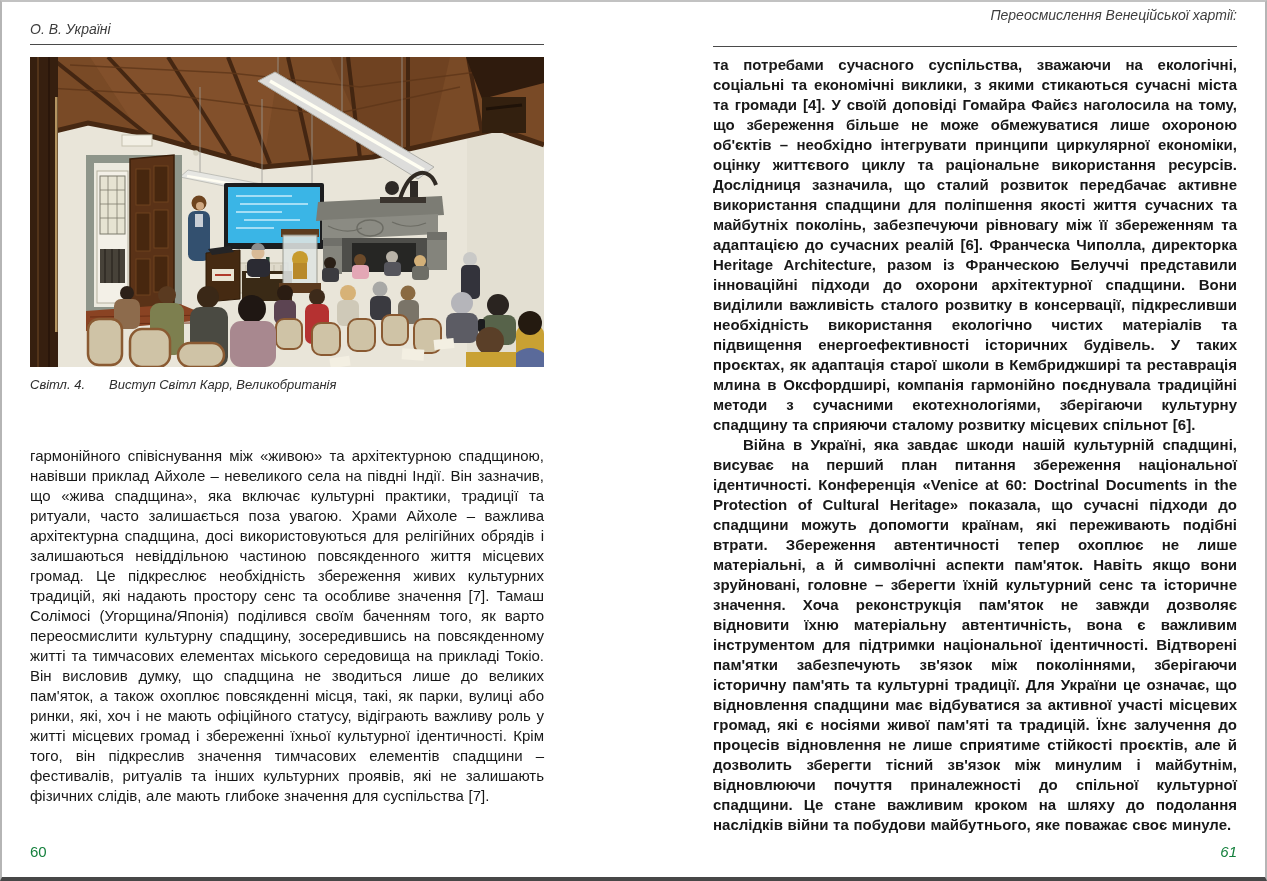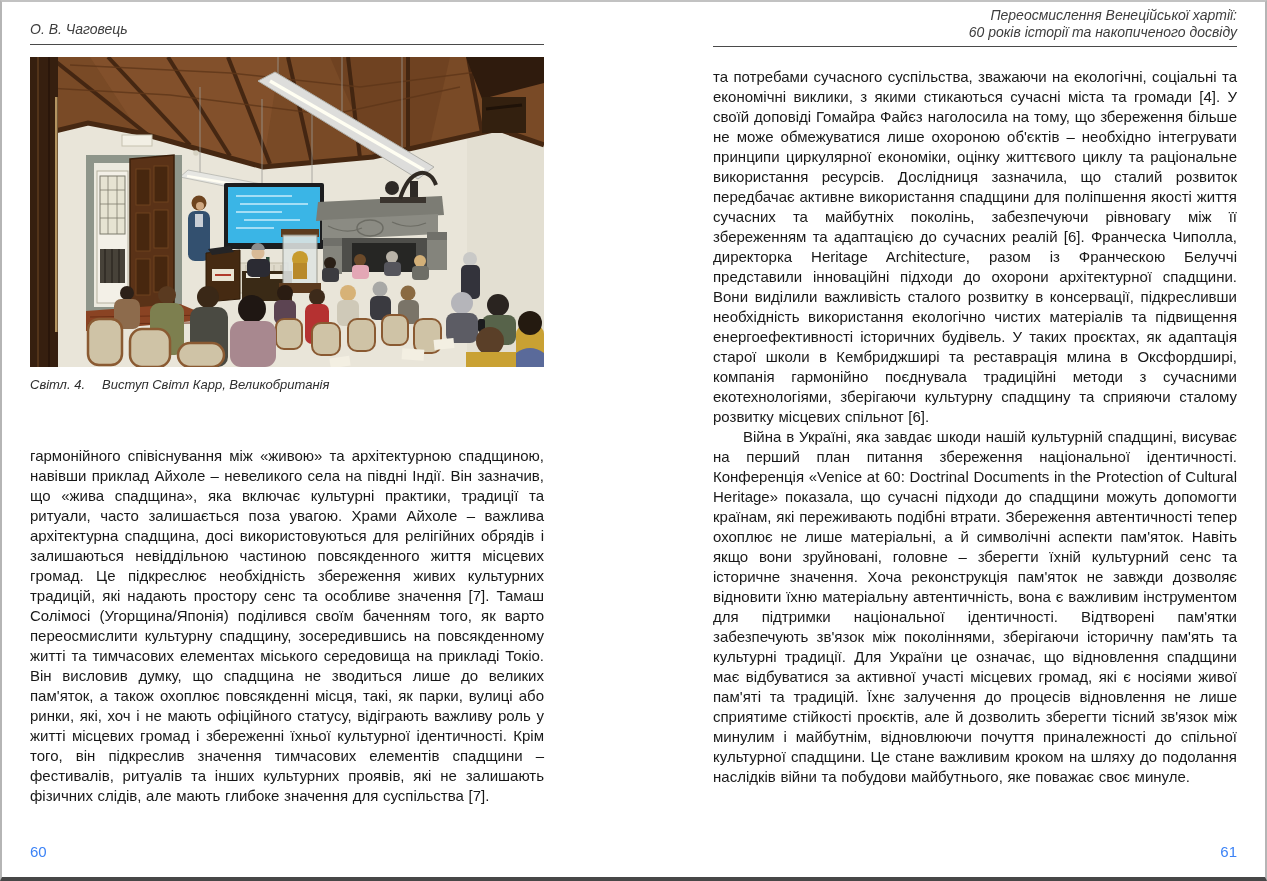--- a/index.html
+++ b/index.html
@@ -24,43 +24,43 @@
   .running-head.left{top:21px;text-align:left;}
   .running-head.right{top:7px;text-align:right;}
   .head-rule{position:absolute;left:0;right:0;border-top:1.6px solid #4a4a4a;}
   .rule-left{top:44px;}
   .rule-right{top:46px;}
   .photo-wrap{position:absolute;top:57px;left:0;width:514px;height:310px;overflow:hidden;background:#e9e5d9;}
   .figure-caption{
     position:absolute;top:377px;left:0;right:0;
     font-style:italic;font-size:13px;color:#2e2e2e;white-space:nowrap;
   }
-  .figure-caption .cap-label{margin-right:17px;}
+  .figure-caption .cap-label{margin-right:24px;}
   .body-text{position:absolute;left:0;right:0;}
   .body-left{top:425px;margin-top:21px;}
-  .body-right{top:67px;}
+  .body-right{top:55px;font-weight:bold;}
   .body-text p{
     margin:0;text-align:justify;font-size:15px;line-height:20px;color:#181818;
     word-spacing:0.5px;
   }
   .body-text p.indent{text-indent:30px;}
   .page-number{
-    position:absolute;top:843px;font-size:15px;color:#3b82f6;
+    position:absolute;top:843px;font-size:15px;color:#15803d;
   }
   .pn-left{left:0;}
-  .pn-right{right:0;}
+  .pn-right{right:0;font-style:italic;}
 </style>
 </head>
 <body>
 
 <div class="sheet"></div>
 
 <div class="page page-left">
 
-  <div class="running-head left">О. В. Чаговець</div>
+  <div class="running-head left">О. В. Україні</div>
   <div class="head-rule rule-left"></div>
 
   <div class="photo-wrap">
     <svg viewBox="0 0 514 310" width="514" height="310" preserveAspectRatio="none">
 
       <rect width="514" height="310" fill="#e9e5d9"></rect>
       <rect x="437" y="55" width="77" height="255" fill="#e3dfd2"></rect>
 
       <polygon points="0,0 514,0 514,88 468,72 343,100 233,110 110,76 58,66 0,80" fill="#794a26"></polygon>
       <polygon points="60,0 250,0 233,110 110,76" fill="#8a5530" opacity="0.55"></polygon>
@@ -278,21 +278,20 @@
     <p>гармонійного співіснування між «живою» та архітектурною спадщиною, навівши приклад Айхоле – невеликого села на півдні Індії. Він зазначив, що «жива спадщина», яка включає культурні практики, традиції та ритуали, часто залишається поза увагою. Храми Айхоле – важлива архітектурна спадщина, досі використовуються для релігійних обрядів і залишаються невіддільною частиною повсякденного життя місцевих громад. Це підкреслює необхідність збереження живих культурних традицій, які надають простору сенс та особливе значення [7]. Тамаш Солімосі (Угорщина/Японія) поділився своїм баченням того, як варто переосмислити культурну спадщину, зосередившись на повсякденному житті та тимчасових елементах міського середовища на прикладі Токіо. Він висловив думку, що спадщина не зводиться лише до великих пам'яток, а також охоплює повсякденні місця, такі, як парки, вулиці або ринки, які, хоч і не мають офіційного статусу, відіграють важливу роль у житті місцевих громад і збереженні їхньої культурної ідентичності. Крім того, він підкреслив значення тимчасових елементів спадщини – фестивалів, ритуалів та інших культурних проявів, які не залишають фізичних слідів, але мають глибоке значення для суспільства [7].</p>
   </div>
 
   <div class="page-number pn-left">60</div>
 </div>
 
 <div class="page page-right">
 
   <div class="running-head right">
     <div>Переосмислення Венеційської хартії:</div>
-    <div>60 років історії та накопиченого досвіду</div>
   </div>
   <div class="head-rule rule-right"></div>
 
   <div class="body-text body-right">
     <p>та потребами сучасного суспільства, зважаючи на екологічні, соціальні та економічні виклики, з якими стикаються сучасні міста та громади [4]. У своїй доповіді Гомайра Файєз наголосила на тому, що збереження більше не може обмежуватися лише охороною об'єктів – необхідно інтегрувати принципи циркулярної економіки, оцінку життєвого циклу та раціональне використання ресурсів. Дослідниця зазначила, що сталий розвиток передбачає активне використання спадщини для поліпшення якості життя сучасних та майбутніх поколінь, забезпечуючи рівновагу між її збереженням та адаптацією до сучасних реалій [6]. Франческа Чиполла, директорка Heritage Architecture, разом із Франческою Белуччі представили інноваційні підходи до охорони архітектурної спадщини. Вони виділили важливість сталого розвитку в консервації, підкресливши необхідність використання екологічно чистих матеріалів та підвищення енергоефективності історичних будівель. У таких проєктах, як адаптація старої школи в Кембриджширі та реставрація млина в Оксфордширі, компанія гармонійно поєднувала традиційні методи з сучасними екотехнологіями, зберігаючи культурну спадщину та сприяючи сталому розвитку місцевих спільнот [6].</p>
     <p class="indent">Війна в Україні, яка завдає шкоди нашій культурній спадщині, висуває на перший план питання збереження національної ідентичності. Конференція «Venice at 60: Doctrinal Documents in the Protection of Cultural Heritage» показала, що сучасні підходи до спадщини можуть допомогти країнам, які переживають подібні втрати. Збереження автентичності тепер охоплює не лише матеріальні, а й символічні аспекти пам'яток. Навіть якщо вони зруйновані, головне – зберегти їхній культурний сенс та історичне значення. Хоча реконструкція пам'яток не завжди дозволяє відновити їхню матеріальну автентичність, вона є важливим інструментом для підтримки національної ідентичності. Відтворені пам'ятки забезпечують зв'язок між поколіннями, зберігаючи історичну пам'ять та культурні традиції. Для України це означає, що відновлення спадщини має відбуватися за активної участі місцевих громад, які є носіями живої пам'яті та традицій. Їхнє залучення до процесів відновлення не лише сприятиме стійкості проєктів, але й дозволить зберегти тісний зв'язок між минулим і майбутнім, відновлюючи почуття приналежності до спільної культурної спадщини. Це стане важливим кроком на шляху до подолання наслідків війни та побудови майбутнього, яке поважає своє минуле.</p>
   </div>
 
   <div class="page-number pn-right">61</div>
 </div>

